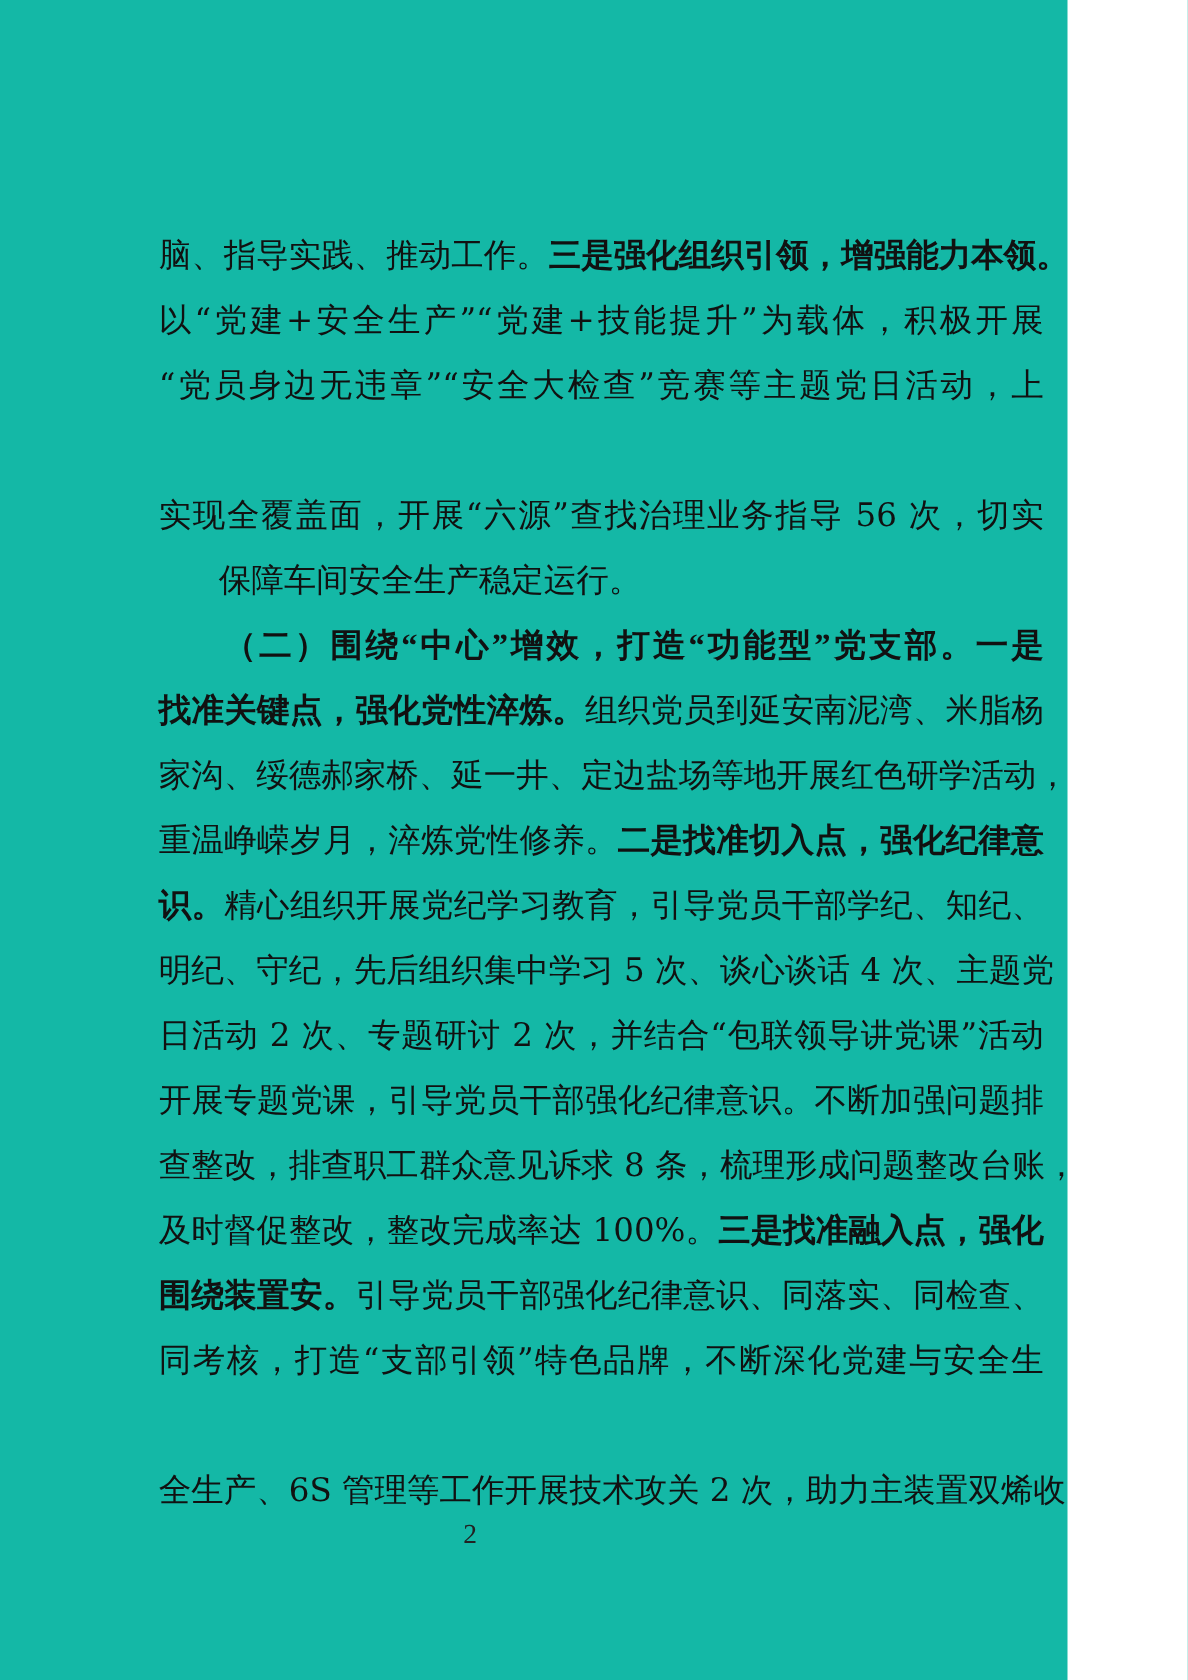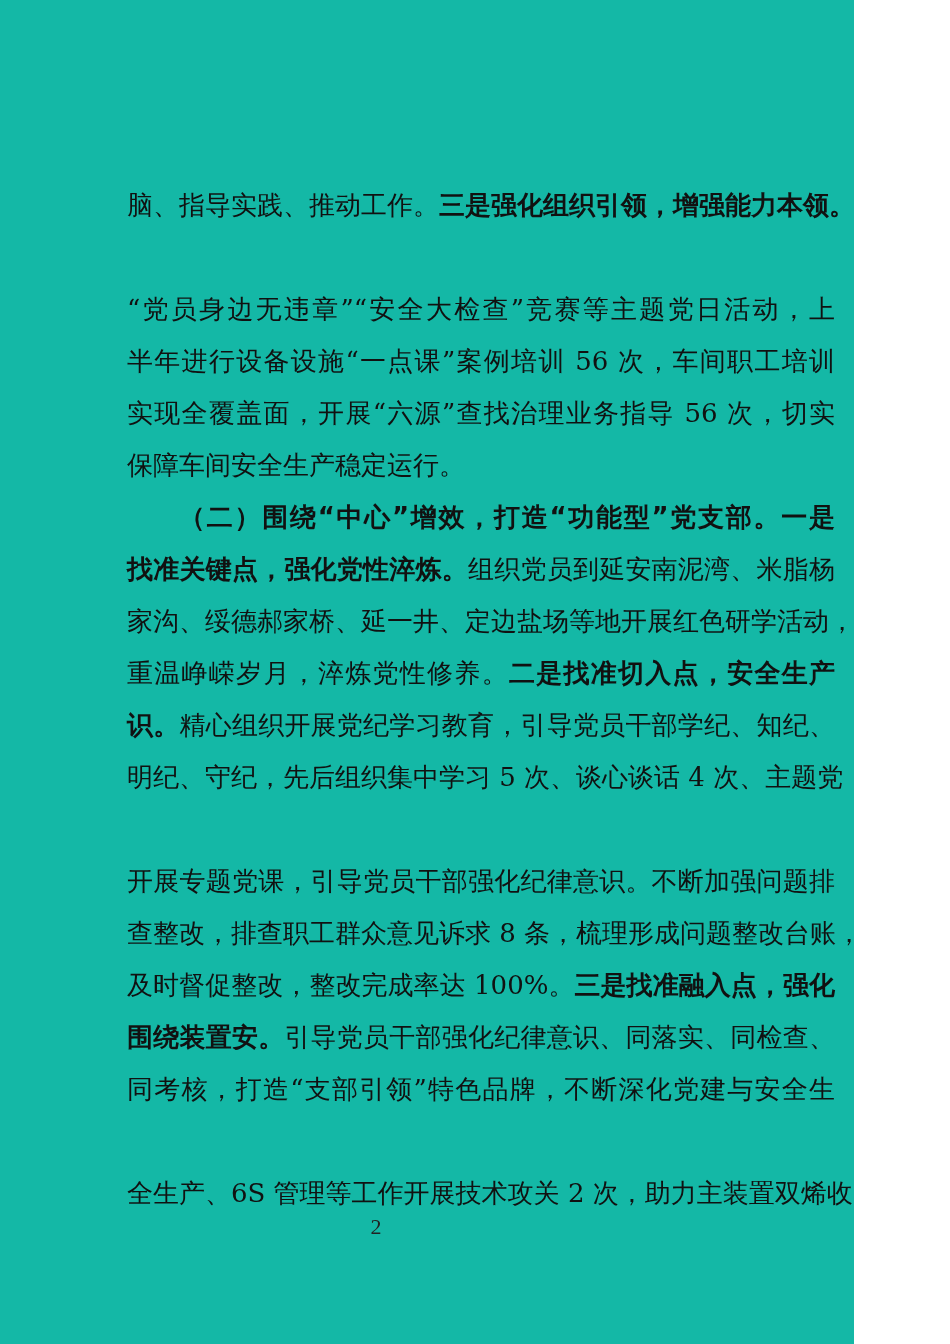--- a/index.html
+++ b/index.html
@@ -12,57 +12,58 @@
       height: 40px;
       font-family: "DejaVu Serif", "Liberation Serif", serif;
       font-size: 26px;
       line-height: 40px;
       color: #111;
       white-space: nowrap;
       text-align: justify;
       text-align-last: justify;
       letter-spacing: 0px;
     }
-    .line.last { text-align-last: left; }
-    .line.indent { left: 179px; width: 656px; }
+    .line.last { text-align-last: left; margin-left: 48px; }
+    .line.indent { left: 179px; width: 656px; font-family: Liberation Serif, serif; }
     .h { font-family: "DejaVu Sans", "Liberation Sans", sans-serif; font-weight: bold; }
     .pagenum {
       position: absolute;
       left: 366px;
       top: 1214px;
       width: 20px;
       font-family: "Liberation Serif", "DejaVu Serif", serif;
       font-size: 22px;
       color: #222;
       text-align: center;
     }
   </style>
 </head>
 <body>
 
 <div class="page">
 
   <div class="line" style="top:185px"><span>脑、指导实践、推动工作。</span><span class="h">三是强化组织引领，增强能力本领。</span></div>
 
+  <div class="line" style="top:237px">以“党建+安全生产”“党建+技能提升”为载体，积极开展</div>
   <div class="line" style="top:289px">“党员身边无违章”“安全大检查”竞赛等主题党日活动，上</div>
-  <div class="line" style="top:341px">半年进行设备设施“一点课”案例培训 56 次，车间职工培训</div>
   <div class="line" style="top:393px">实现全覆盖面，开展“六源”查找治理业务指导 56 次，切实</div>
   <div class="line last" style="top:445px">保障车间安全生产稳定运行。</div>
 
   <div class="line indent h" style="top:497px">（二）围绕“中心”增效，打造“功能型”党支部。一是</div>
 
   <div class="line" style="top:549px"><span class="h">找准关键点，强化党性淬炼。</span><span>组织党员到延安南泥湾、米脂杨</span></div>
 
   <div class="line" style="top:601px">家沟、绥德郝家桥、延一井、定边盐场等地开展红色研学活动，</div>
 
-  <div class="line" style="top:653px"><span>重温峥嵘岁月，淬炼党性修养。</span><span class="h">二是找准切入点，安全生产</span></div>
+  <div class="line" style="top:653px"><span>重温峥嵘岁月，淬炼党性修养。</span><span class="h">二是找准切入点，强化纪律意</span></div>
 
   <div class="line" style="top:705px"><span class="h">识。</span><span>精心组织开展党纪学习教育，引导党员干部学纪、知纪、</span></div>
 
   <div class="line" style="top:757px">明纪、守纪，先后组织集中学习 5 次、谈心谈话 4 次、主题党</div>
+  <div class="line" style="top:809px">日活动 2 次、专题研讨 2 次，并结合“包联领导讲党课”活动</div>
   <div class="line" style="top:861px">开展专题党课，引导党员干部强化纪律意识。不断加强问题排</div>
   <div class="line" style="top:913px">查整改，排查职工群众意见诉求 8 条，梳理形成问题整改台账，</div>
 
   <div class="line" style="top:965px"><span>及时督促整改，整改完成率达 100%。</span><span class="h">三是找准融入点，强化</span></div>
 
   <div class="line" style="top:1017px"><span class="h">围绕装置安。</span><span>引导党员干部强化纪律意识、同落实、同检查、</span></div>
 
   <div class="line" style="top:1069px">同考核，打造“支部引领”特色品牌，不断深化党建与安全生</div>
   <div class="line" style="top:1173px">全生产、6S 管理等工作开展技术攻关 2 次，助力主装置双烯收</div>
 

